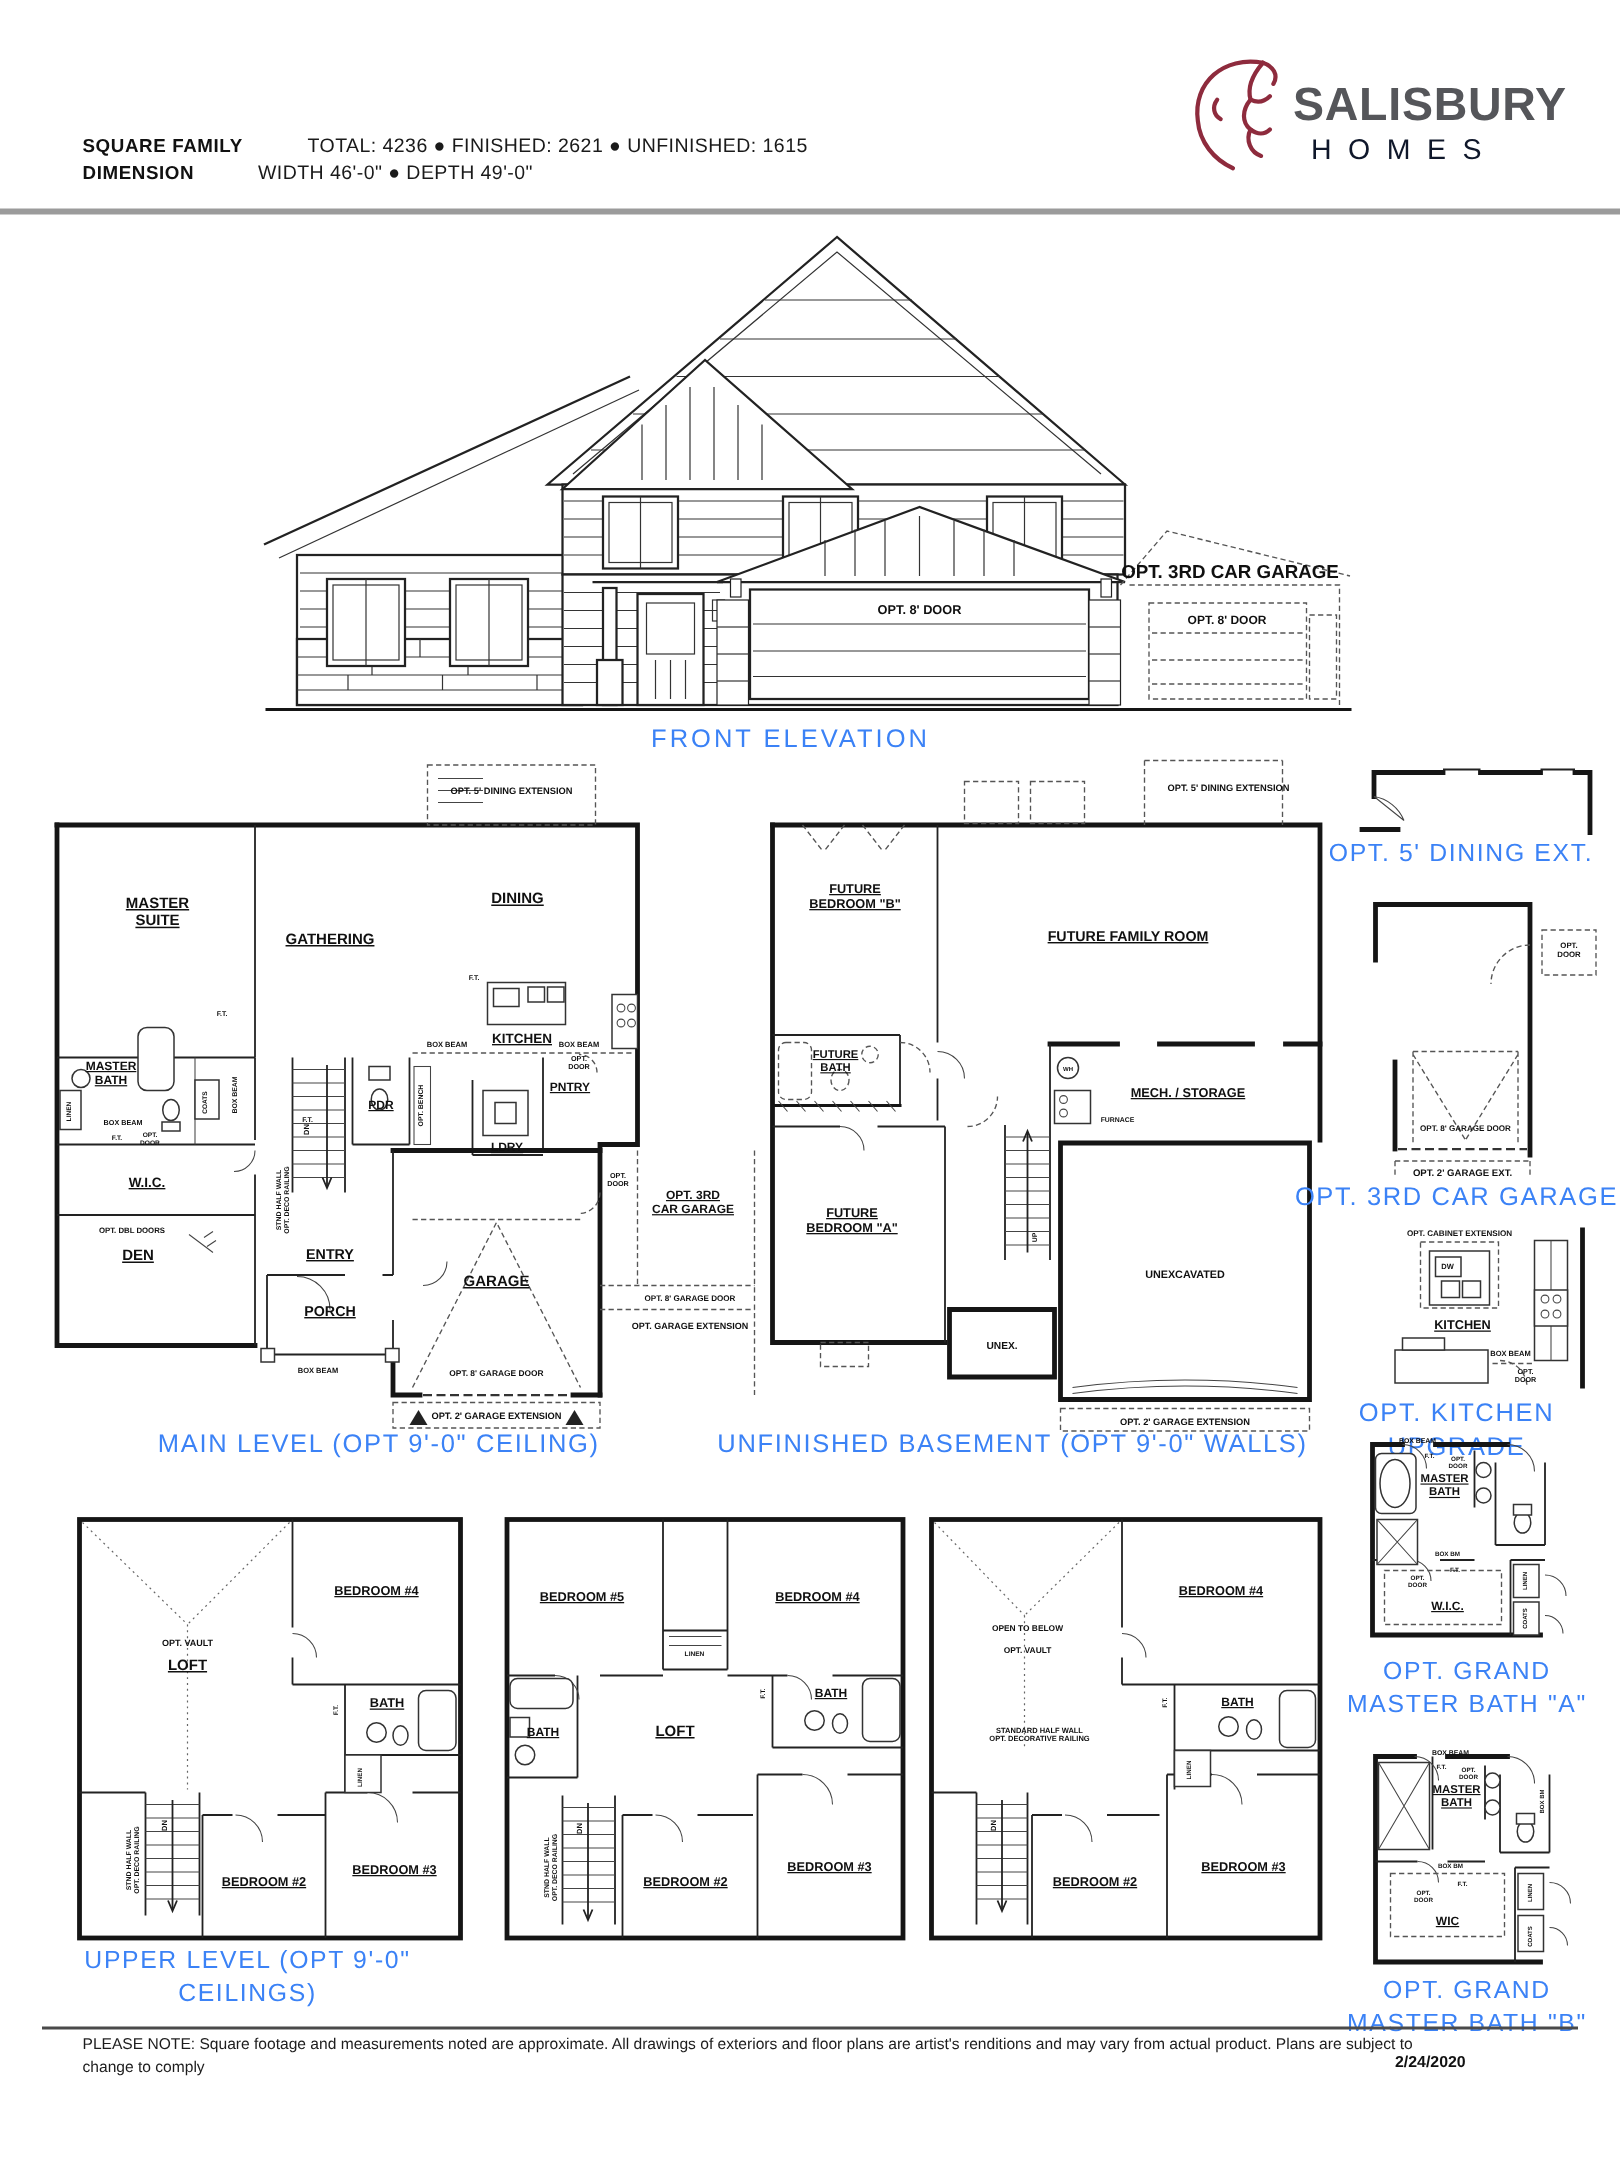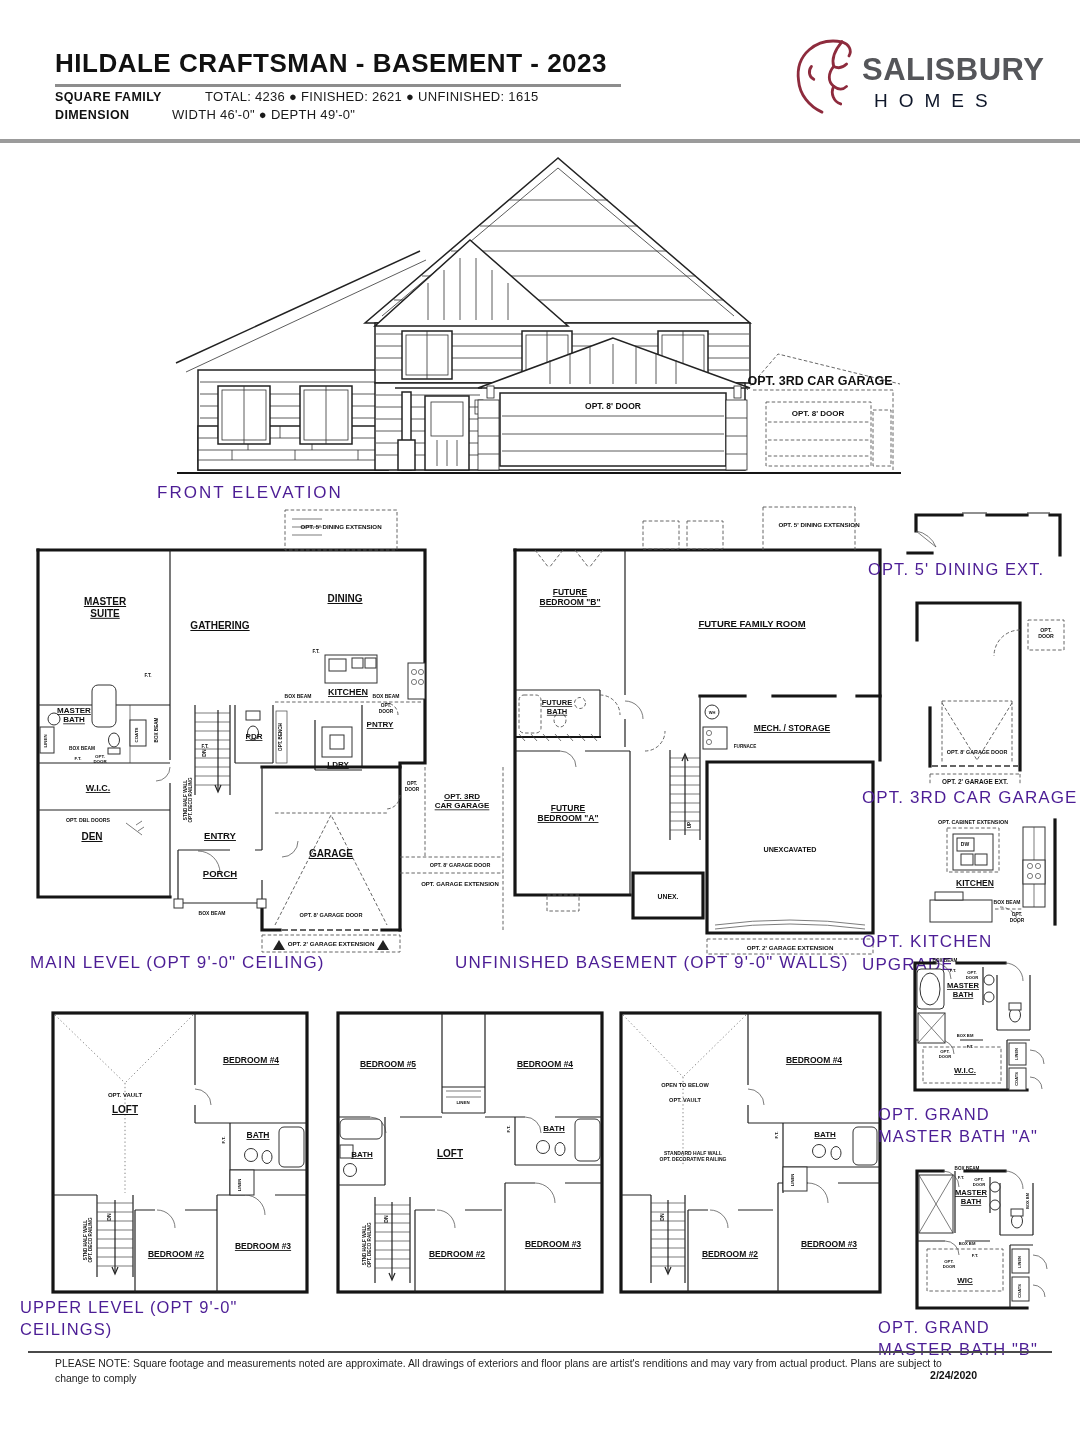--- a/index.html
+++ b/index.html
@@ -1,18 +1,18 @@
 <!DOCTYPE html>
 <html><head>
 <meta charset="utf-8">
 <style>
   html,body{margin:0;padding:0;background:#fff}
   #page{position:relative;width:1080px;height:1440px;background:#fff;overflow:hidden;
         font-family:"Liberation Sans",sans-serif;color:#111}
-  .cap{position:absolute;text-align:left;color:#4c1d95;font-size:17px;letter-spacing:1.1px;
+  .cap{position:absolute;text-align:center;color:#3b82f6;font-size:17px;letter-spacing:1.1px;
        white-space:pre-line;line-height:1.34}
   
   #title{position:absolute;left:55px;top:48px;font-size:26px;font-weight:bold;letter-spacing:.5px;
          border-bottom:3px solid #8d8d8d;padding-bottom:5px;padding-right:14px}
   .speclabel{position:absolute;font-size:12.5px;font-weight:bold;letter-spacing:.4px}
   .specval{position:absolute;font-size:13px;letter-spacing:.3px;color:#1a1a1a}
   #hr1{position:absolute;left:0;top:139px;width:1080px;height:4px;background:#9b9b9b}
   
   #brand{position:absolute;left:862px;top:52px;font-size:31px;font-weight:bold;color:#55565a;letter-spacing:.5px}
   #brandsub{position:absolute;left:874px;top:90px;font-size:19px;color:#0f172a;letter-spacing:11px}
@@ -33,21 +33,20 @@
   
   #hr2{position:absolute;left:28px;top:1351px;width:1024px;height:2px;background:#4a4a4a}
   .foot{position:absolute;left:55px;width:905px;font-size:10.4px;line-height:1.42;color:#1d1d1d}
   #fdate{position:absolute;left:930px;top:1369px;width:120px;text-align:left;font-size:10.6px;font-weight:bold}
 </style>
 </head>
 <body>
 
 <div id="page">
 
-  <div id="title">HILDALE CRAFTSMAN - BASEMENT - 2023</div>
   <div class="speclabel" style="left:55px;top:90px">SQUARE FAMILY</div>
   <div class="specval" style="left:205px;top:89px">TOTAL: 4236  ●  FINISHED: 2621  ●  UNFINISHED:  1615</div>
   <div class="speclabel" style="left:55px;top:108px">DIMENSION</div>
   <div class="specval" style="left:172px;top:107px">WIDTH 46'-0"  ●  DEPTH 49'-0"</div>
   <div id="hr1"></div>
 
   <svg width="75" height="82" style="left:788px;top:36px" viewBox="0 0 64 70">
     <g fill="none" stroke="#8e2b3d" stroke-width="2.4" stroke-linecap="round">
       <path d="M46,5 C24,1 6,16 9,38 C10,50 18,60 29,65"></path>
       <path d="M46,5 C40,12 37,19 39,26 C34,32 34,39 39,43 C36,49 39,56 45,58"></path>

